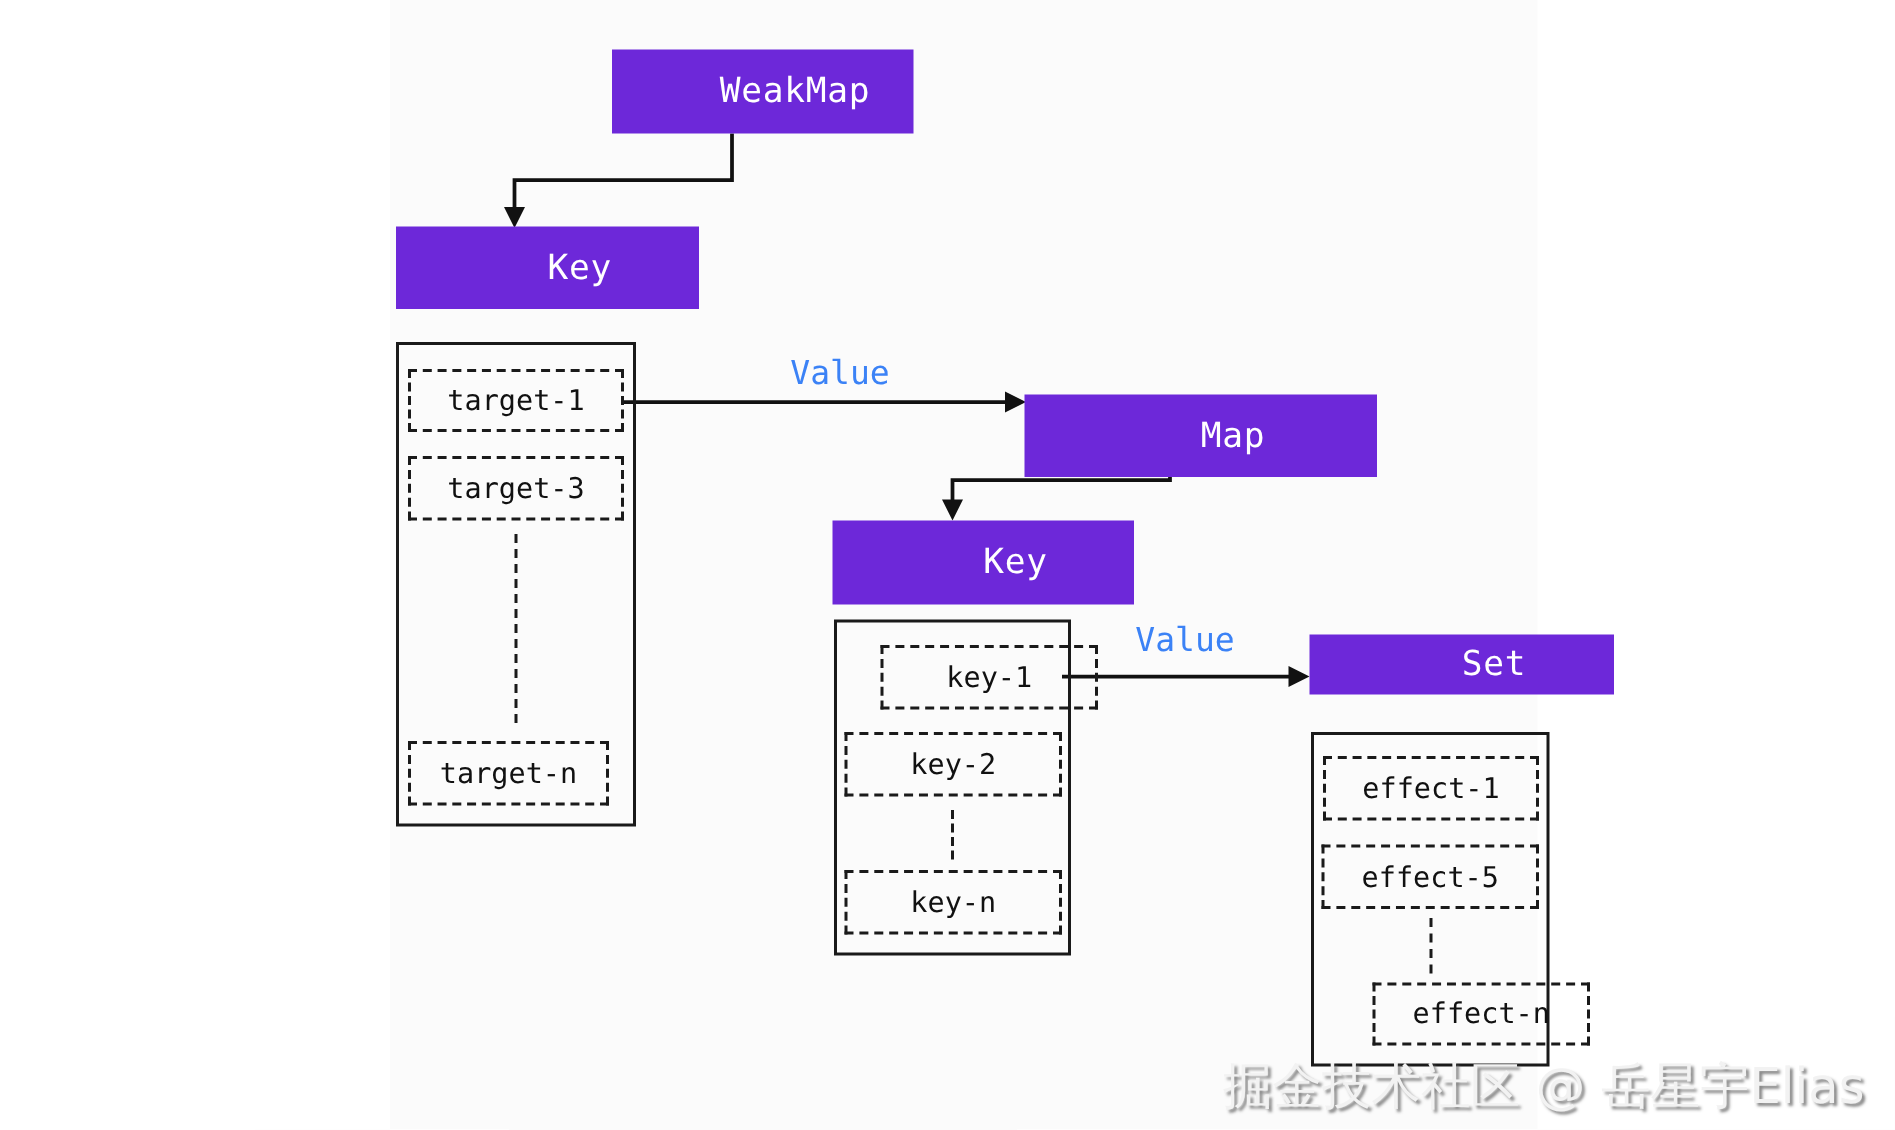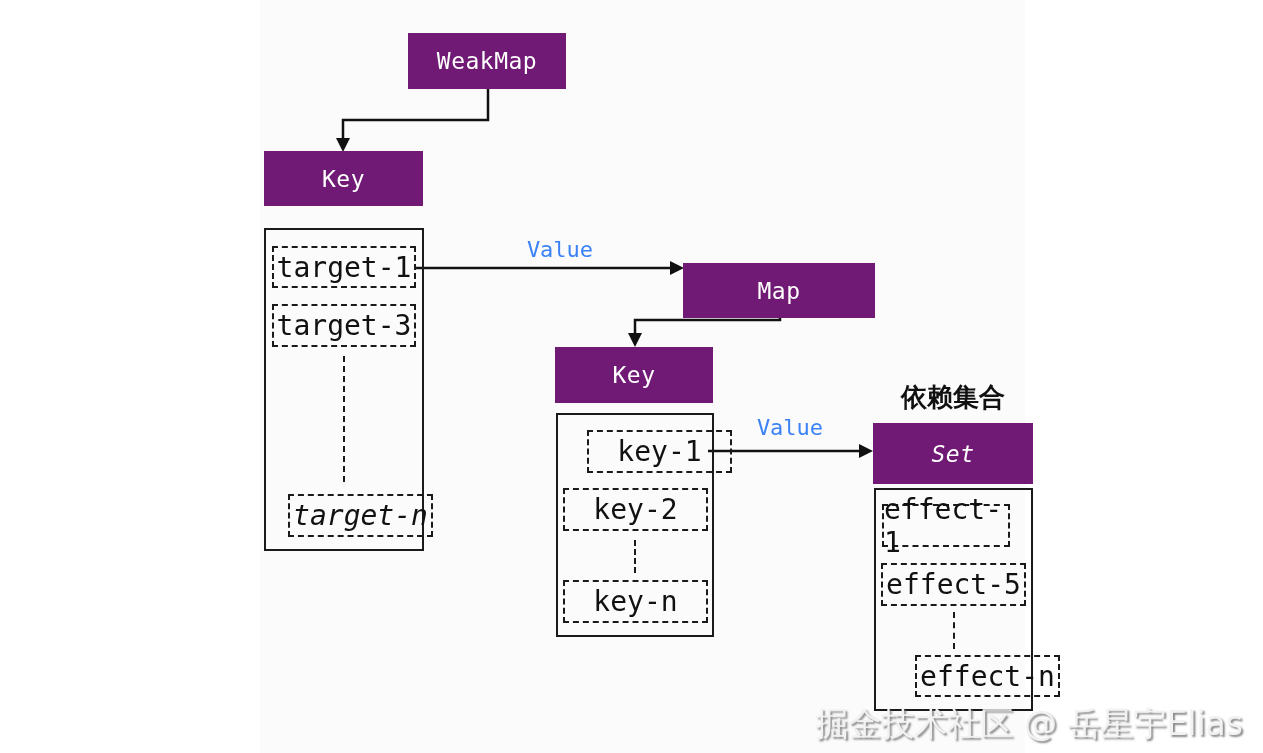--- a/index.html
+++ b/index.html
@@ -11,42 +11,43 @@
     font-family: "DejaVu Sans Mono", monospace;
     overflow: hidden;
   }
   #panel {
     position: absolute;
     left: 260px; top: 0; width: 765px; height: 753px;
     background: #fbfbfb;
   }
   .node {
     position: absolute;
-    background: #701a75;
+    background: #6d28d9;
     color: #ffffff;
     display: flex;
     align-items: center;
     justify-content: center;
     font-size: 23px;
     letter-spacing: 0.5px;
+    padding-left: 43px;
   }
   .list {
     position: absolute;
     border: 2px solid #1a1a1a;
     box-sizing: border-box;
     background: transparent;
   }
   .item {
     position: absolute;
     border: 2px dashed #1a1a1a;
     box-sizing: border-box;
     display: flex;
     align-items: center;
     justify-content: center;
-    font-size: 28px;
+    font-size: 19px;
     color: #111111;
     background: transparent;
   }
   .vdash {
     position: absolute;
     width: 0;
     border-left: 2px dashed #1a1a1a;
   }
   .edge-label {
     position: absolute;
@@ -109,40 +110,39 @@
   </svg>
 
   <div class="node" style="left:408px; top:33px; width:158px; height:56px;">WeakMap</div>
 
   <div class="node" style="left:264px; top:151px; width:159px; height:55px;">Key</div>
 
   <div class="node" style="left:683px; top:238px; width:192px; height:55px;margin-top:25px;">Map</div>
 
   <div class="node" style="left:555px; top:347px; width:158px; height:56px;">Key</div>
 
-  <div class="node" style="left:873px; top:423px; width:160px; height:61px;font-style:italic;">Set</div>
+  <div class="node" style="left:873px; top:423px; width:160px; height:40px;">Set</div>
 
   <div class="list" style="left:264px; top:228px; width:160px; height:323px;"></div>
   <div class="item" style="left:272px; top:246px; width:144px; height:42px;">target-1</div>
   <div class="item" style="left:272px; top:304px; width:144px; height:43px;">target-3</div>
   <div class="vdash" style="left:343px; top:356px; height:126px;"></div>
-  <div class="item" style="left:288px; top:494px; width:145px; height:43px;font-style:italic;">target-n</div>
+  <div class="item" style="left:272px; top:494px; width:134px; height:43px;">target-n</div>
 
   <div class="list" style="left:556px; top:413px; width:158px; height:224px;"></div>
   <div class="item" style="left:563px; top:430px; width:145px; height:43px;margin-left:24px;">key-1</div>
   <div class="item" style="left:563px; top:488px; width:145px; height:43px;">key-2</div>
   <div class="vdash" style="left:634px; top:540px; height:33px;"></div>
   <div class="item" style="left:563px; top:580px; width:145px; height:43px;text-align:right;">key-n</div>
 
   <div class="list" style="left:874px; top:488px; width:159px; height:223px;"></div>
-  <div class="item" style="left:882px; top:504px; width:128px; height:43px;">effect-1</div>
+  <div class="item" style="left:882px; top:504px; width:144px; height:43px;">effect-1</div>
   <div class="item" style="left:881px; top:563px; width:145px; height:43px;">effect-5</div>
   <div class="vdash" style="left:953px; top:612px; height:37px;"></div>
   <div class="item" style="left:915px; top:655px; width:145px; height:42px;">effect-n</div>
 
   <div class="edge-label" style="left:515px; top:237px; width:90px;">Value</div>
   <div class="edge-label" style="left:745px; top:415px; width:90px;">Value</div>
 
-  <div class="caption" style="left:873px; top:380px; width:160px;">依赖集合</div>
 
   <div class="watermark" style="right:20px; top:702px;">掘金技术社区 @ 岳星宇Elias</div>
 
 </div>
 
 </body></html>

